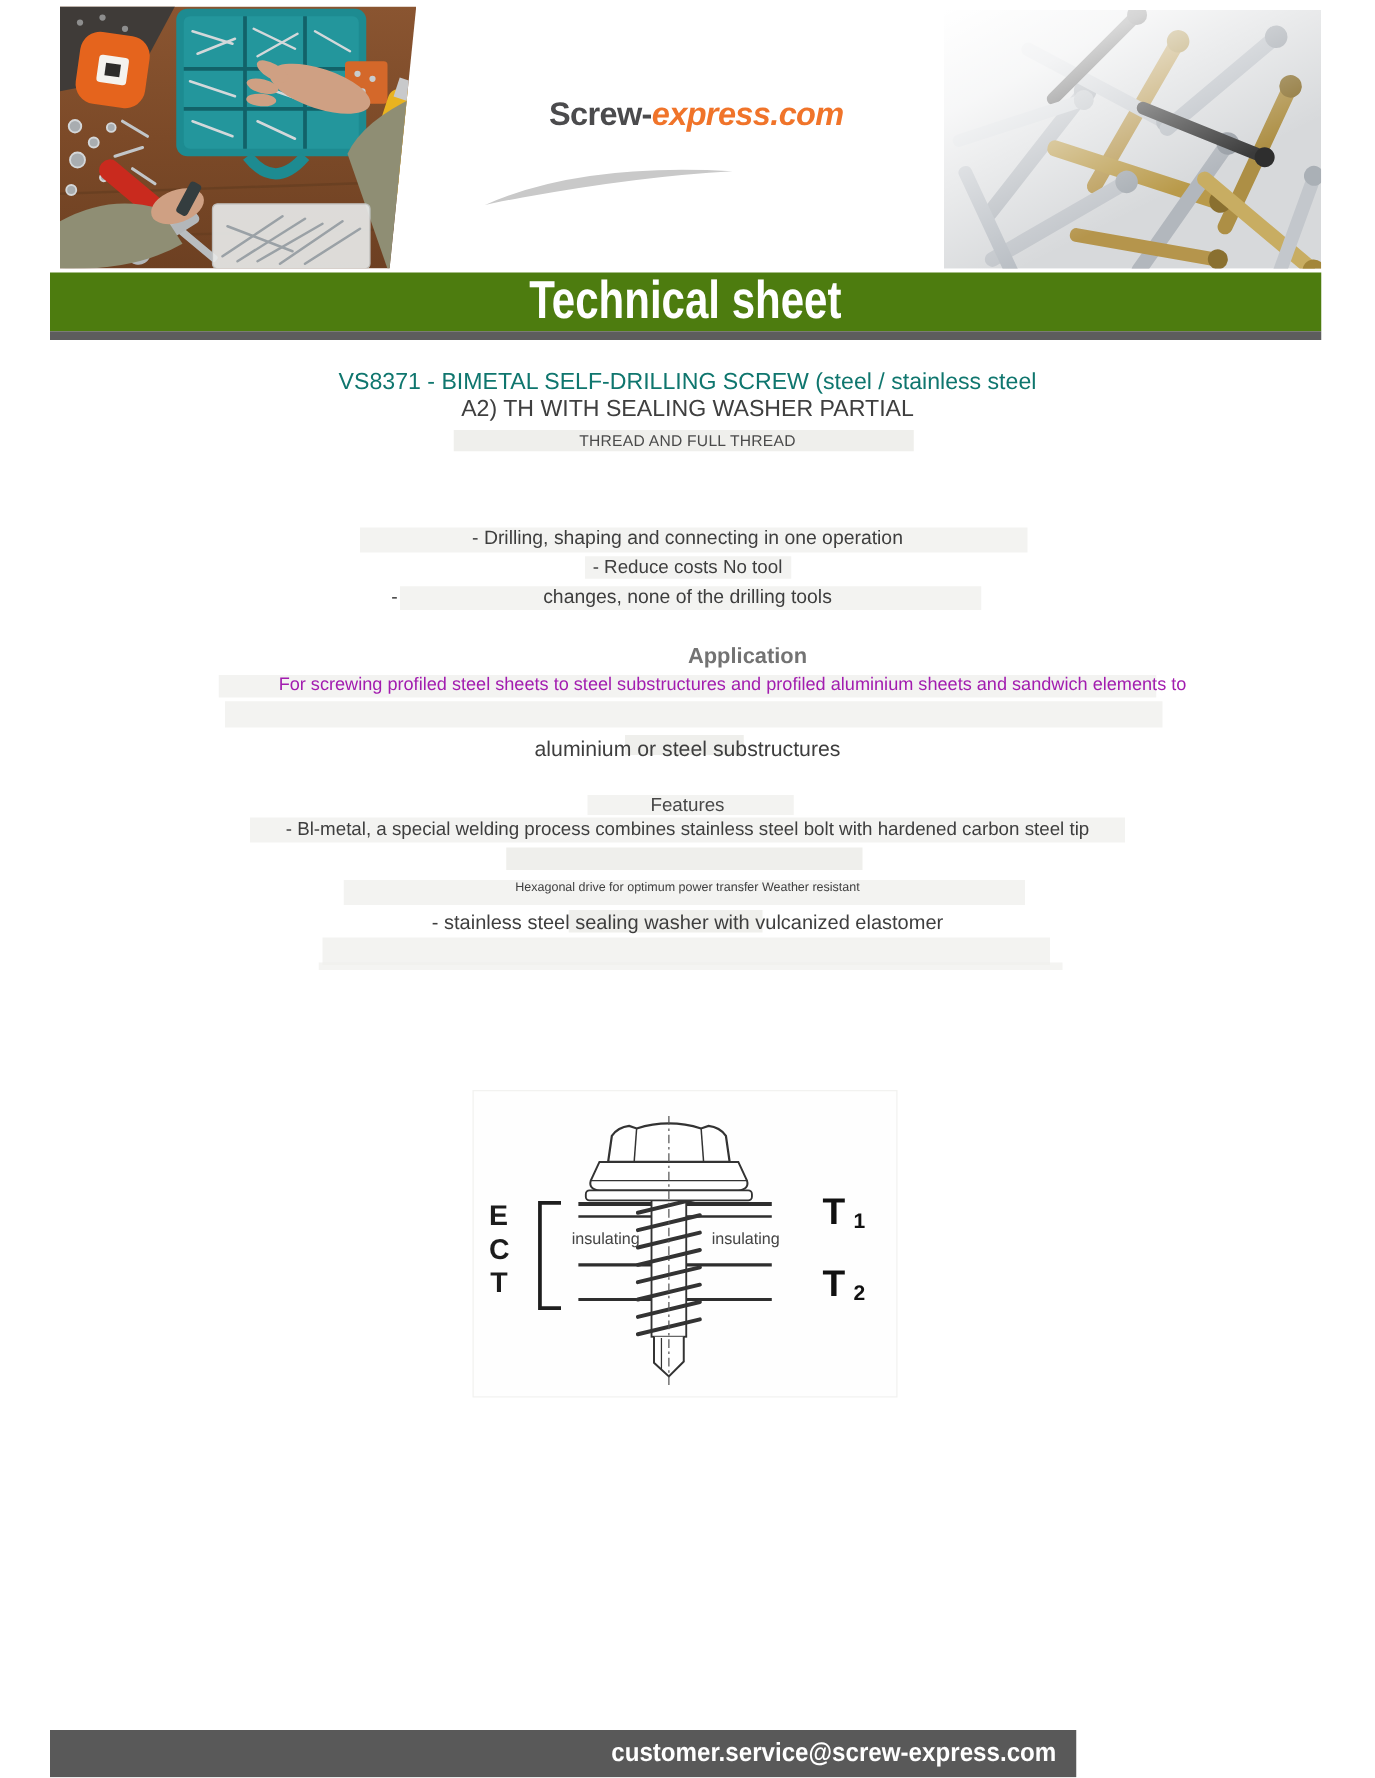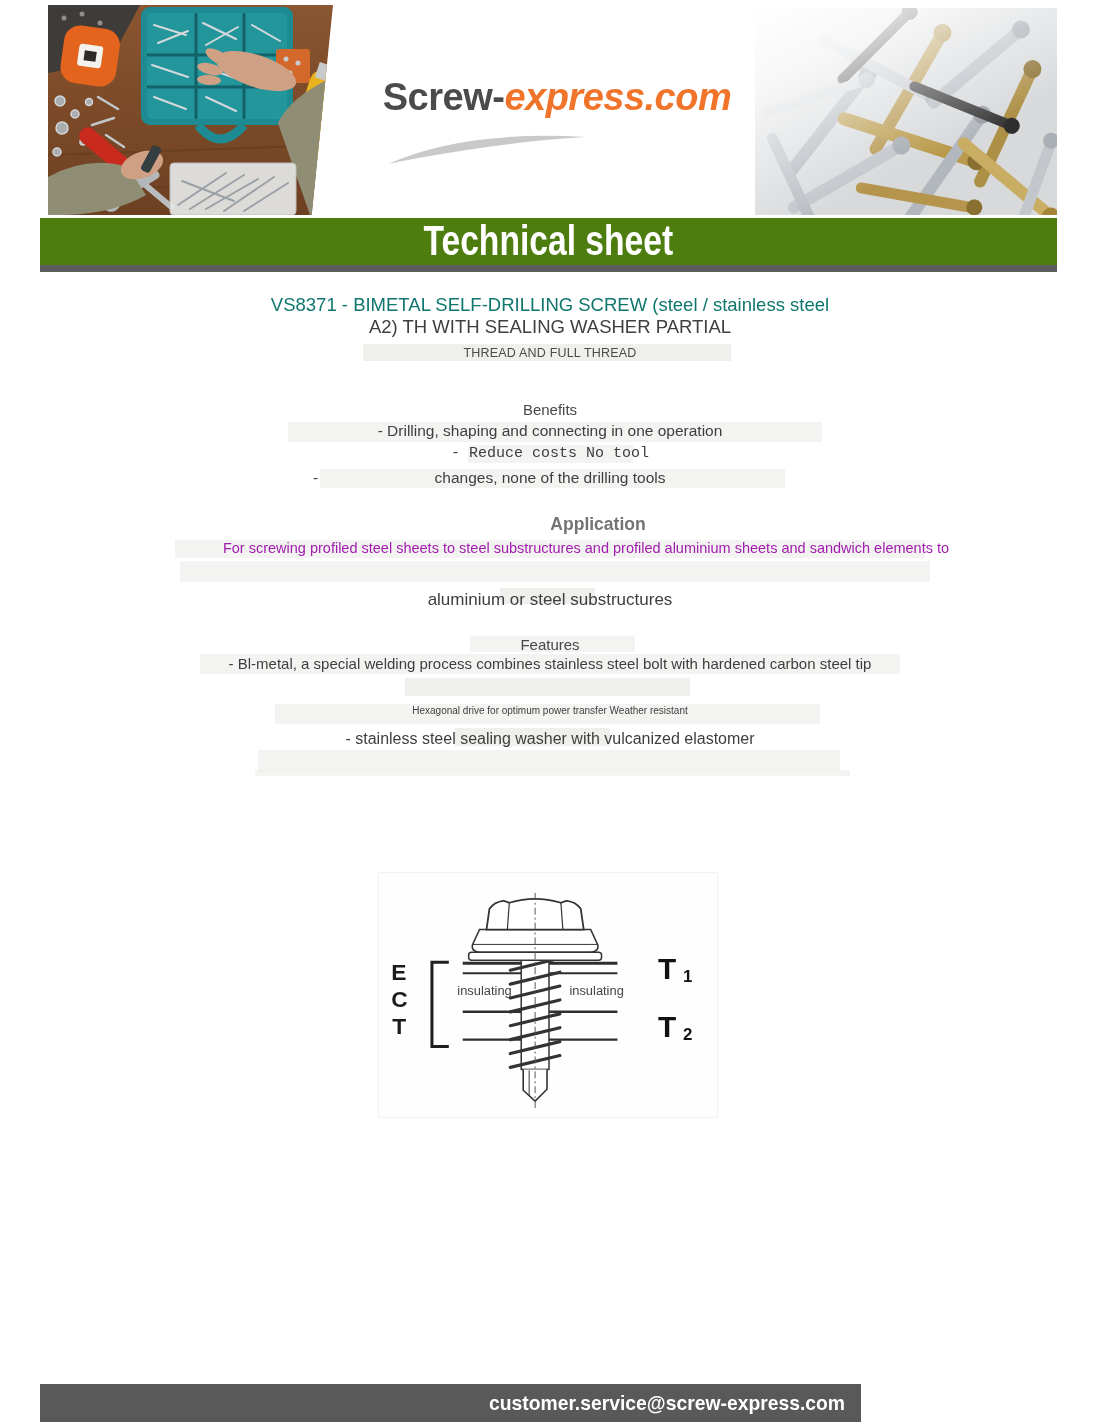--- a/index.html
+++ b/index.html
@@ -7,37 +7,37 @@
     position:relative;width:1100px;height:1422px;background:#ffffff;overflow:hidden;
     font-family:"Liberation Sans", sans-serif;
   }
   .abs{position:absolute;}
   
   .photo{position:absolute;overflow:hidden;}
   .photo svg{display:block;}
   .photo-left{left:48px;top:5px;width:285px;height:210px;clip-path:polygon(0 0,100% 0,92.5% 100%,0 100%);}
   .photo-right{left:755px;top:8px;width:302px;height:207px;}
   .logo-wrap{left:362px;top:76px;width:390px;height:95px;text-align:center;}
-  .logo-text{font-size:38px;font-weight:700;letter-spacing:-0.5px;white-space:nowrap;}
+  .logo-text{font-size:26px;font-weight:700;letter-spacing:-0.5px;white-space:nowrap;}
   .logo-prefix{color:#4b4b4d;}
   .logo-suffix{color:#f0742a;font-style:italic;}
   .swoosh{position:absolute;left:22px;top:52px;width:205px;height:38px;}
   
   .banner{left:40px;top:218px;width:1017px;height:47px;background:#4d7c0f;text-align:center;line-height:45px;}
   .banner-inner{display:inline-block;color:#ffffff;font-size:41px;font-weight:700;letter-spacing:0px;
     transform:scale(0.82,1.04);transform-origin:center;white-space:nowrap;}
   .banner-underline{left:40px;top:265px;width:1017px;height:7px;background:#5d5d5d;}
   
   .tline{position:absolute;left:0;width:1100px;text-align:center;color:#3e3e3e;white-space:nowrap;z-index:2;}
   .title1{top:294px;font-size:18.5px;color:#0f766e;}
   .title2{top:316px;font-size:18.5px;color:#3f3f3f;}
   .subtitle{top:346px;font-size:12.5px;color:#4a4a4a;letter-spacing:0.2px;}
   .h-benefits{top:401px;font-size:15px;color:#474747;}
   .b1{top:422px;font-size:15.5px;}
-  .b2{top:445px;font-size:15px;font-family:Liberation Mono, monospace;}
+  .b2{top:445px;font-size:15px;}
   .b3{top:469px;font-size:15.5px;}
   .b3-dash{position:absolute;left:313px;top:469px;font-size:15.5px;color:#3e3e3e;z-index:2;}
   .h-application{top:514px;font-size:17.5px;font-weight:700;color:#737373;padding-left:48px;}
   .app1{top:540px;font-size:14.5px;color:#a21caf;margin-left:36px;}
   .app2{top:590px;font-size:17px;}
   .h-features{top:636px;font-size:15px;color:#474747;}
   .f1{top:655px;font-size:15px;}
   .f2{top:705px;font-size:10px;}
   .f3{top:730px;font-size:16px;}
   
@@ -264,21 +264,20 @@
   <div class="hl2" style="left:405px;top:678px;width:285px;height:18px;"></div>
   <div class="hl" style="left:275px;top:704px;width:545px;height:20px;"></div>
   <div class="hl2" style="left:455px;top:728px;width:155px;height:18px;"></div>
   <div class="hl" style="left:258px;top:750px;width:582px;height:22px;"></div>
   <div class="hl2" style="left:255px;top:770px;width:595px;height:6px;opacity:0.7;"></div>
 
   <div class="tline title1">VS8371 - BIMETAL SELF-DRILLING SCREW (steel / stainless steel</div>
   <div class="tline title2">A2) TH WITH SEALING WASHER PARTIAL</div>
   <div class="tline subtitle">THREAD AND FULL THREAD</div>
 
-  <div class="tline h-benefits">Benefits</div>
   <div class="tline b1">- Drilling, shaping and connecting in one operation</div>
   <div class="tline b2">- Reduce costs No tool</div>
   <div class="b3-dash">-</div>
   <div class="tline b3">changes, none of the drilling tools</div>
 
   <div class="tline h-application">Application</div>
   <div class="tline app1">For screwing profiled steel sheets to steel substructures and profiled aluminium sheets and sandwich elements to</div>
   <div class="tline app2">aluminium or steel substructures</div>
 
   <div class="tline h-features">Features</div>

